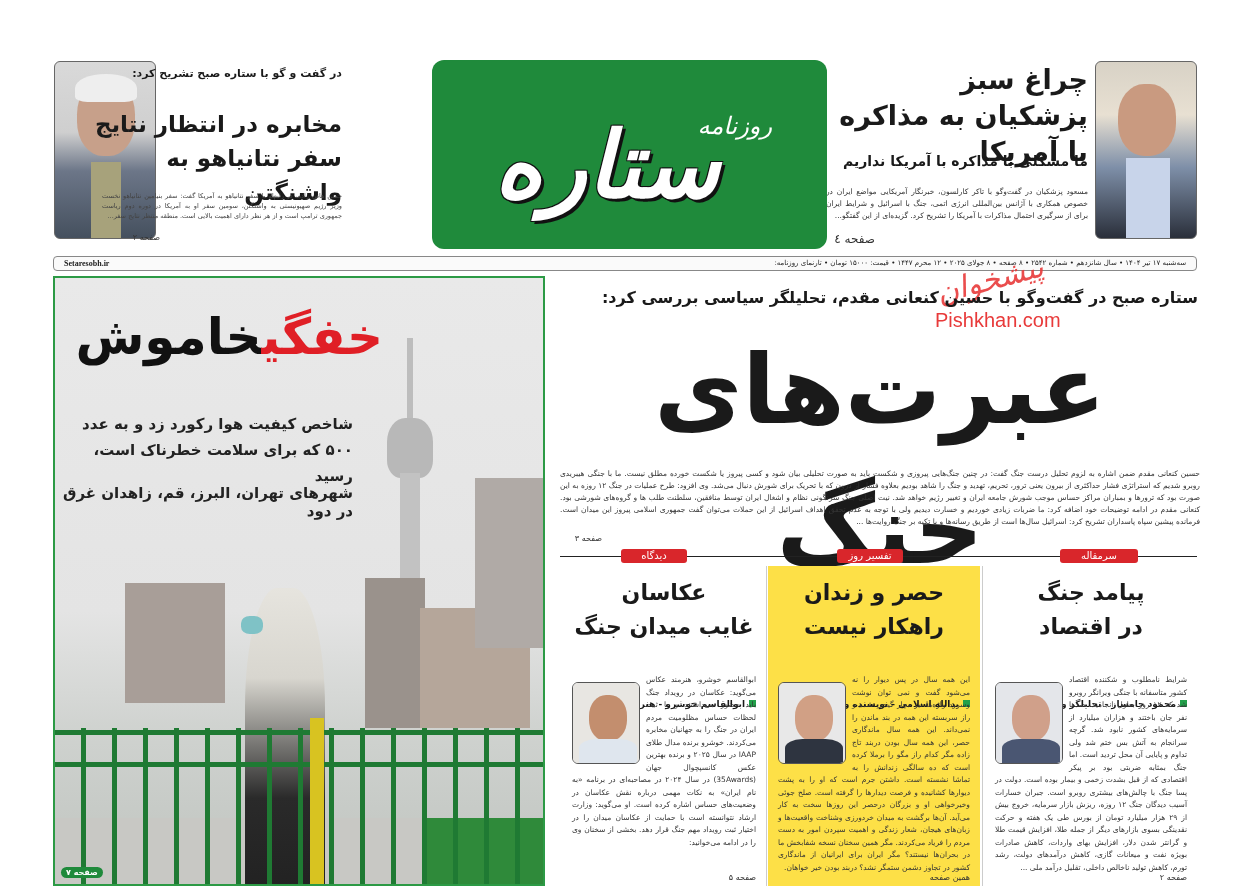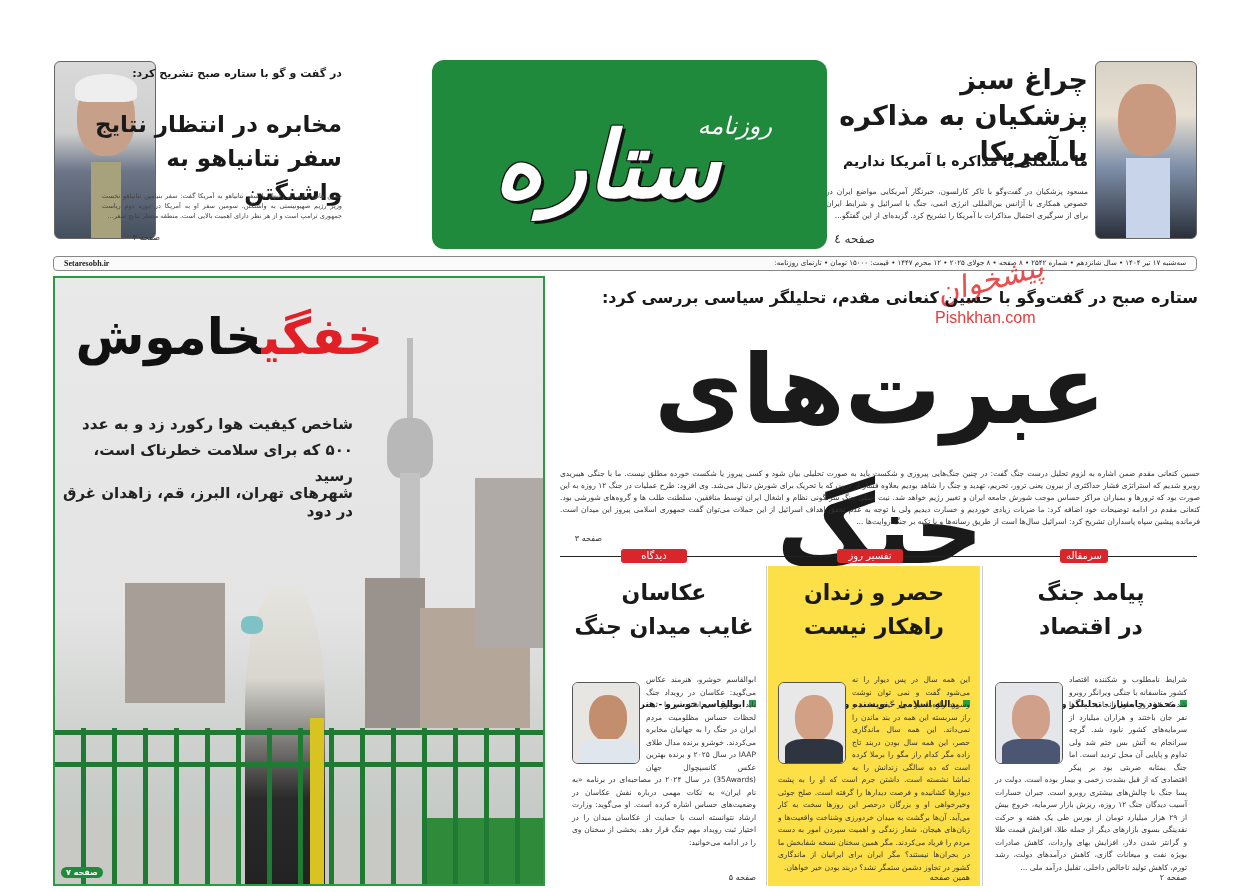--- a/index.html
+++ b/index.html
@@ -28,21 +28,21 @@
   #tl-kicker { right: 908px; top: 64px; width: 270px; font-size: 11px; font-weight: bold; line-height: 19px; text-align: right; }
   #tl-title { right: 908px; top: 107px; width: 270px; font-size: 23px; font-weight: bold; line-height: 34px; text-align: right; }
   #tl-body { right: 908px; top: 191px; width: 240px; font-size: 6.5px; line-height: 10px; text-align: justify; color: #444; }
   #tl-page { right: 1090px; top: 233px; font-size: 8px; color: #333; }
 
   
   #infobar { left: 53px; top: 256px; width: 1144px; height: 15px; border: 1px solid #888; border-radius: 4px; background: #fafafa; font-size: 7px; line-height: 13px; padding: 0 10px; color: #222; white-space: nowrap; display: flex; justify-content: space-between; }
 
   
   #wm-script { left: 935px; top: 262px; font-size: 30px; color: #e83a3a; font-family: "DejaVu Serif", serif; font-style: italic; transform: rotate(-15deg); opacity: 0.9; }
-  #wm-url { left: 935px; top: 309px; font-size: 16px; color: #e83a3a; font-family: "Liberation Sans", sans-serif; direction: ltr; }
+  #wm-url { left: 935px; top: 309px; font-size: 20px; color: #e83a3a; font-family: "Liberation Sans", sans-serif; direction: ltr; }
 
   
   #lead-kicker { right: 52px; top: 288px; width: 620px; font-size: 16px; font-weight: bold; text-align: right; }
   #lead-title { right: 50px; top: 320px; width: 640px; font-size: 96px; font-weight: 900; line-height: 140px; text-align: center; letter-spacing: -2px; }
   #lead-body { right: 50px; top: 468px; width: 640px; font-size: 7.5px; line-height: 12px; text-align: justify; color: #333; }
   #lead-page { right: 648px; top: 534px; font-size: 8px; color: #333; }
 
   
   .col-rule { top: 556px; height: 1px; background: #222; }
   .badge { top: 549px; height: 14px; background: #d9262b; color: #fff; font-size: 10px; line-height: 14px; text-align: center; border-radius: 3px; }
@@ -138,21 +138,21 @@
 
 <div class="abs" id="wm-script">پیشخوان</div>
 <div class="abs" id="wm-url">Pishkhan.com</div>
 
 <div class="abs" id="lead-kicker">ستاره صبح در گفت‌وگو با حسین کنعانی مقدم، تحلیلگر سیاسی بررسی کرد:</div>
 <div class="abs" id="lead-title">عبرت‌های جنگ</div>
 <div class="abs" id="lead-body">حسین کنعانی مقدم ضمن اشاره به لزوم تحلیل درست جنگ گفت: در چنین جنگ‌هایی پیروزی و شکست باید به صورت تحلیلی بیان شود و کسی پیروز یا شکست خورده مطلق نیست. ما با جنگی هیبریدی روبرو شدیم که استراتژی فشار حداکثری از بیرون یعنی ترور، تحریم، تهدید و جنگ را شاهد بودیم بعلاوه فشار از درون که با تحریک برای شورش دنبال می‌شد. وی افزود: طرح عملیات در جنگ ۱۲ روزه به این صورت بود که ترورها و بمباران مراکز حساس موجب شورش جامعه ایران و تغییر رژیم خواهد شد. نیت اصلی جنگ سرنگونی نظام و اشغال ایران توسط منافقین، سلطنت طلب ها و گروه‌های شورشی بود. کنعانی مقدم در ادامه توضیحات خود اضافه کرد: ما ضربات زیادی خوردیم و خسارت دیدیم ولی با توجه به عدم تحقق اهداف اسرائیل از این حملات می‌توان گفت جمهوری اسلامی پیروز این میدان است. فرمانده پیشین سپاه پاسداران تشریح کرد: اسرائیل سال‌ها است از طریق رسانه‌ها و با تکیه بر جنگ روایت‌ها ...</div>
 <div class="abs" id="lead-page">صفحه ۳</div>
 
 <div class="abs col-rule" style="left:560px;width:637px;"></div>
-<div class="abs badge" style="left:1060px;width:48px;">سرمقاله</div>
+<div class="abs badge" style="left:1060px;width:78px;">سرمقاله</div>
 <div class="abs badge" style="left:837px;width:66px;">تفسیر روز</div>
 <div class="abs badge" style="left:621px;width:66px;">دیدگاه</div>
 
 <div class="abs col" style="left:985px;width:212px;">
   <div class="col-title">
     <div>پیامد جنگ</div>
     <div>در اقتصاد</div>
   </div>
   <div class="col-byline"><span class="sq"></span><span>محمود جامساز - تحلیلگر و اقتصاددان</span></div>
   <div class="col-photo">

